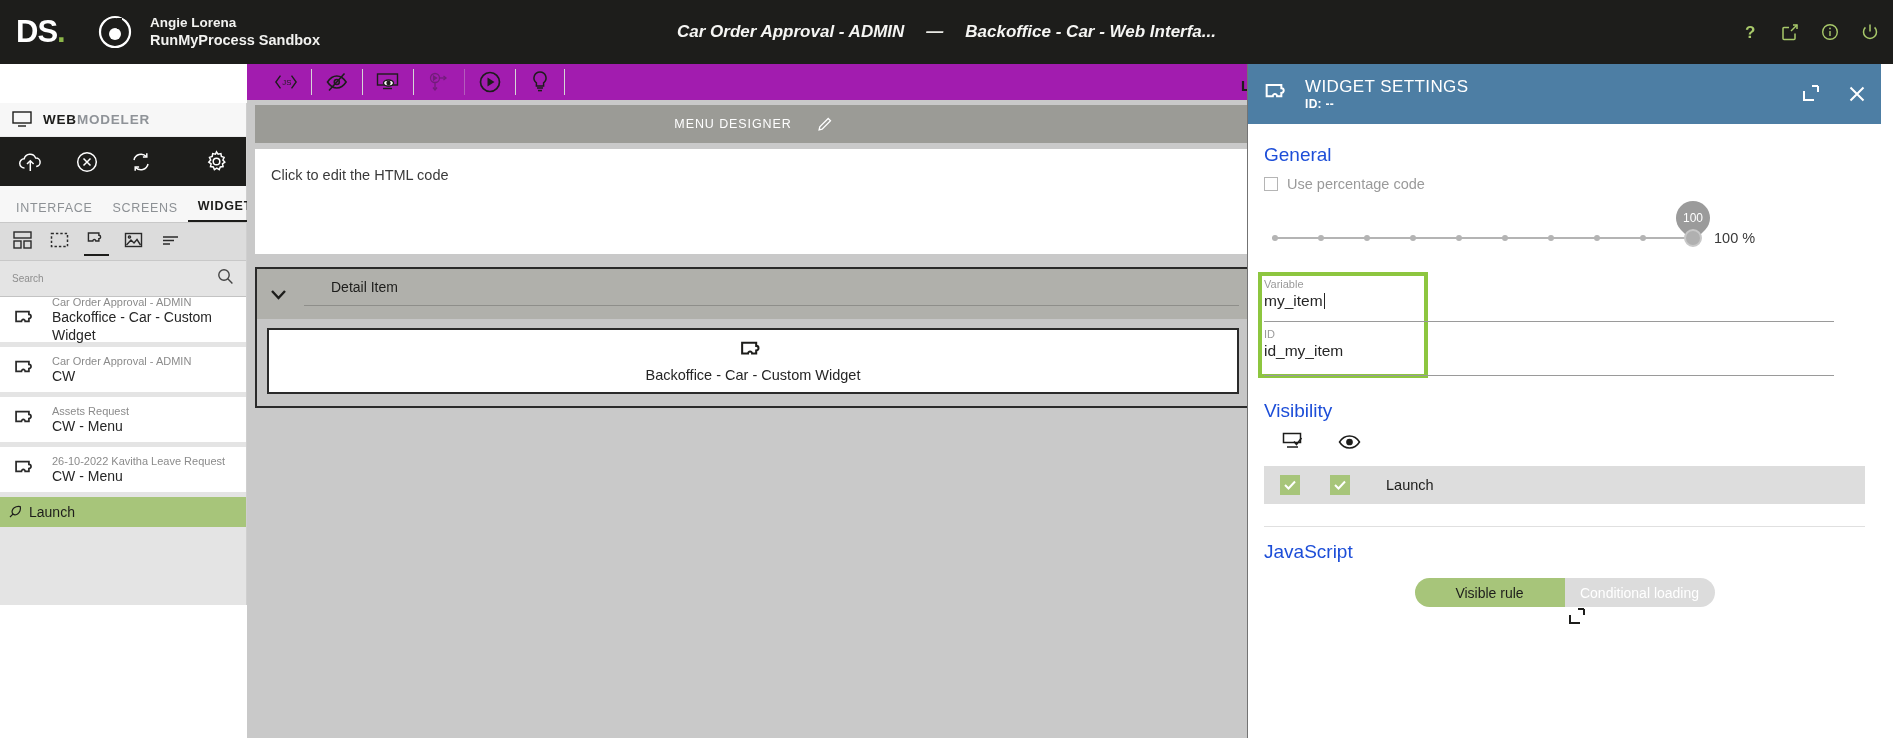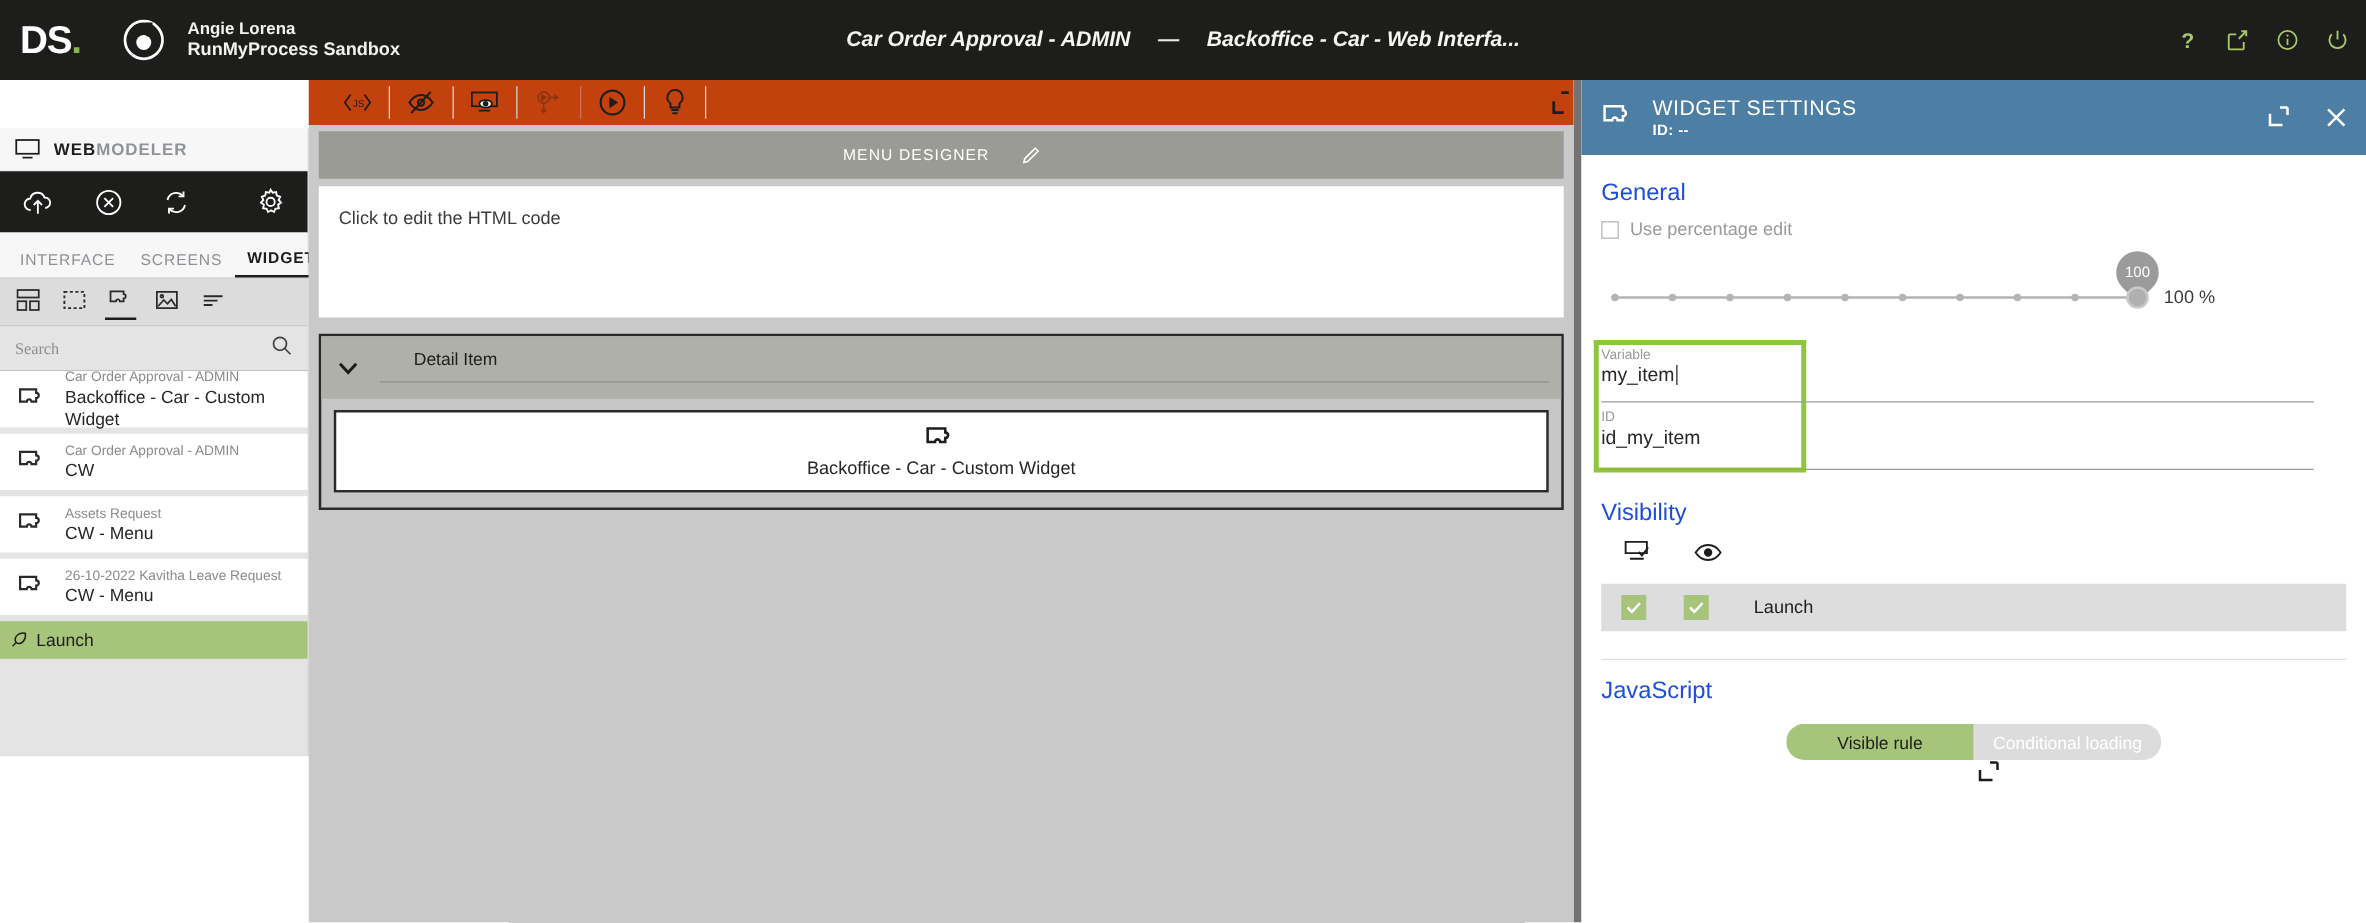--- a/index.html
+++ b/index.html
@@ -92,21 +92,21 @@
   .tyi { padding: 2px 3px 5px 3px; cursor: pointer; display:flex; }
   .tyi.active { border-bottom: 2px solid #1d1d1b; }
 
   .searchrow {
     height: 36px; background: #e4e4e4;
     display: flex; align-items: center; padding: 0 12px;
     border-bottom: 1px solid #c3c3c3;
   }
   .searchrow input {
     flex: 1; border: none; background: transparent; outline: none;
-    font-size: 13px; color: #555; font-family: Liberation Serif, serif;
+    font-size: 10px; color: #555; font-family: Liberation Sans, sans-serif;
   }
   .searchrow input::placeholder { color: #8e8e8e; }
 
   .wlist { background: #e4e4e4; }
   .witem {
     background: #fff; height: 45px; margin-bottom: 5px;
     display: flex; align-items: center; padding-left: 14px;
     cursor: pointer;
   }
   .witem .pz { margin-right: 14px; flex: 0 0 auto; display:flex; }
@@ -121,21 +121,21 @@
   }
   .launchbar .rk { margin-right: 7px; display:flex; }
 
   
   .center {
     position: absolute; top: 64px; left: 247px;
     width: 1012px; height: 674px;
     background: #fff;
   }
   .ctoolbar {
-    height: 36px; background: #c2410c;
+    height: 36px; background: #a21caf;
     display: flex; align-items: center; padding-left: 14px;
     position: relative;
   }
   .ctoolbar .ci {
     padding: 0 13px; cursor: pointer;
     border-right: 1px solid #d6d6d6;
     display: flex; align-items: center; height: 26px;
   }
   .ctoolbar .ci:last-of-type { border-right: none; }
   .expand-corner {
@@ -183,24 +183,24 @@
     height: 66px;
     display: flex; flex-direction: column;
     align-items: center; justify-content: center;
     cursor: pointer;
   }
   .cwbox .pz { margin-bottom: 4px; display:flex; }
   .cwbox .lbl { font-size: 14.5px; color: #262626; }
 
   
   .rightpanel {
-    position: absolute; top: 64px; right: 0;
+    position: absolute; top: 64px; right: 12px;
     width: 634px; height: 674px;
     background: #fff;
-    border-left: 6px solid #737373;
+    border-left: 1px solid #737373;
     overflow: hidden;
   }
   .rphead {
     height: 60px; background: #4d7ea4;
     display: flex; align-items: center; padding: 0 16px;
     position: relative;
   }
   .rphead .pzw { margin-right: 13px; display:flex; }
   .rphead .ttl { color: #fff; line-height: 1.18; }
   .rphead .ttl .t1 { font-size: 17px; letter-spacing: 0.4px; }
@@ -610,21 +610,21 @@
       </span>
     </span>
   </div>
 
   <div class="rpbody">
 
     <div class="sect-h">General</div>
 
     <div class="chkrow">
       <span class="chkbox"></span>
-      <span class="chklbl">Use percentage edit</span>
+      <span class="chklbl">Use percentage code</span>
     </div>
 
     <div class="sliderrow">
       <div class="track">
         <span class="tick" style="left:0px"></span>
         <span class="tick" style="left:46px"></span>
         <span class="tick" style="left:92px"></span>
         <span class="tick" style="left:138px"></span>
         <span class="tick" style="left:184px"></span>
         <span class="tick" style="left:230px"></span>

